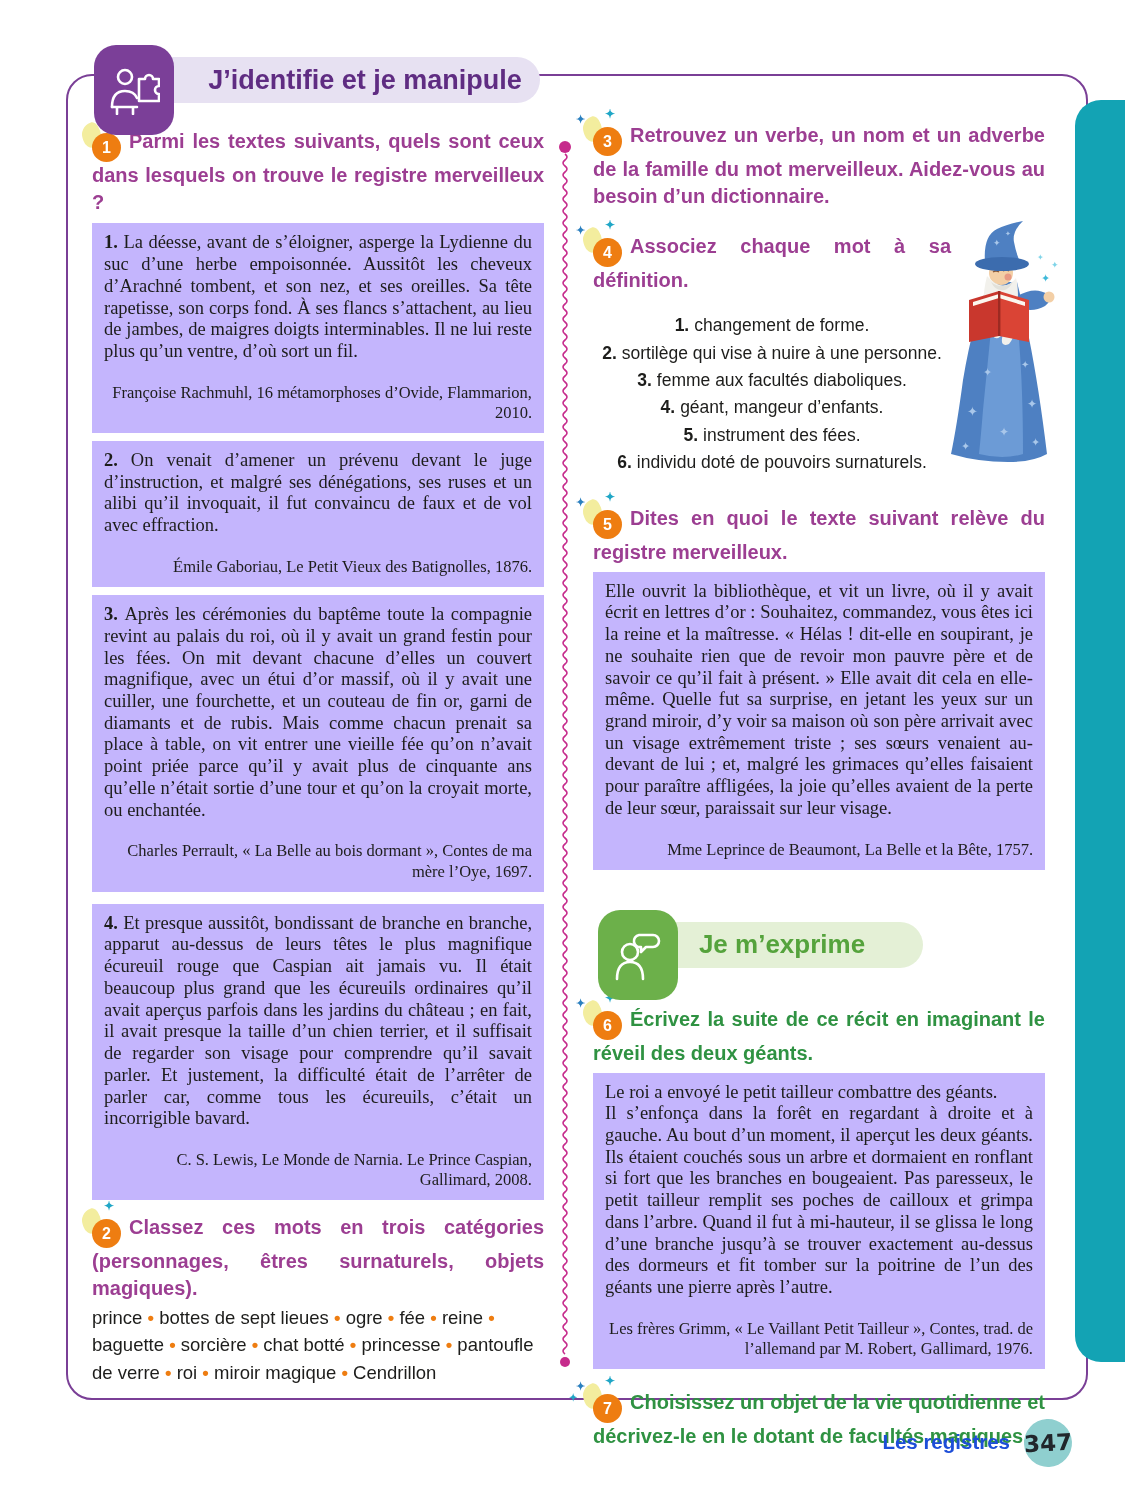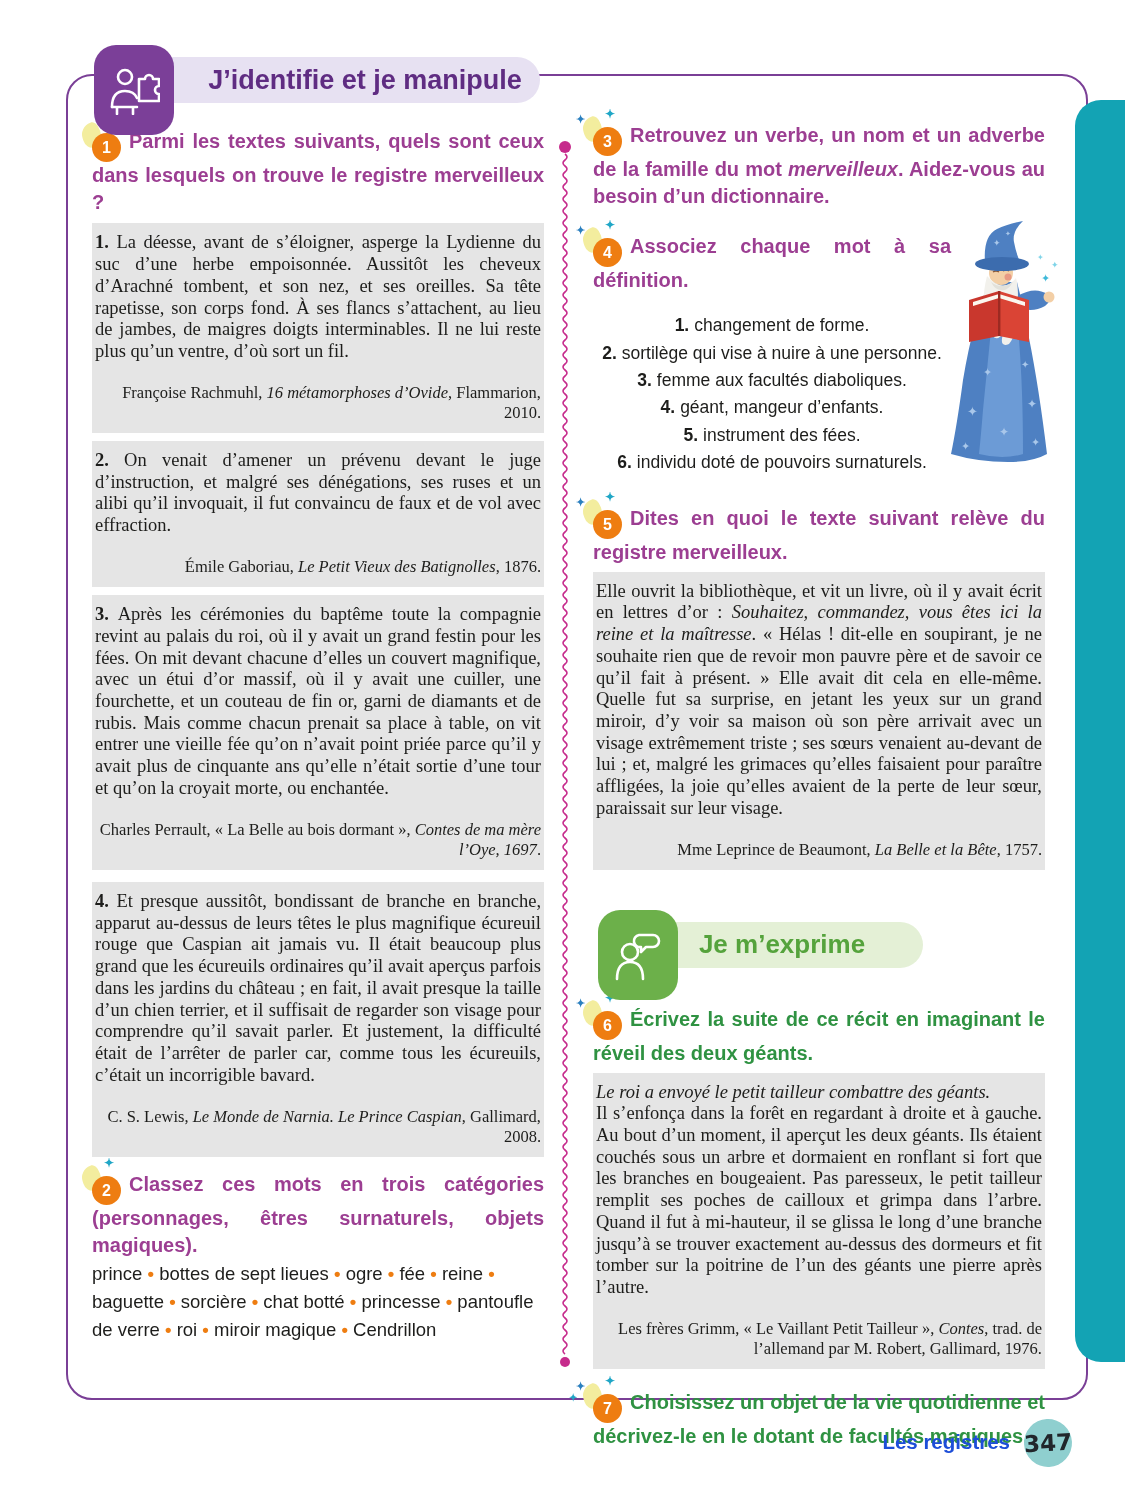--- a/index.html
+++ b/index.html
@@ -31,24 +31,24 @@
   .badge{display:flex;width:29px;height:29px;border-radius:50%;background:#ee7d11;color:#fff;
     font-size:16px;font-weight:bold;align-items:center;justify-content:center;position:relative;z-index:1;}
   .spark{position:absolute;left:-13px;top:-14px;width:32px;height:32px;z-index:0;}
   .comet{position:absolute;left:3px;top:4px;width:19px;height:24px;background:#f3ed9e;
     border-radius:70% 30% 65% 35% / 55% 45% 60% 40%;transform:rotate(-20deg);}
   .st{position:absolute;font-size:12px;line-height:1;color:#1fa6c6;}
   .st.s1{right:-3px;top:-5px;}
   .st.s2{left:-4px;top:1px;color:#2a7fbf;font-size:11px;}
   .st.s3{left:-11px;top:13px;font-size:10px;}
   
-  .textbox{background:#e5e5e5;padding:9px 3px 10px;font-family:"Liberation Serif",serif;
+  .textbox{background:#c4b5fd;padding:9px 12px 10px;font-family:"Liberation Serif",serif;
     font-size:18.5px;line-height:1.175;text-align:justify;color:#1d1d1b;}
   .credit{text-align:right;font-size:16.5px;line-height:1.22;margin-top:20px;}
-  .it{font-style:italic;}
+  .it{}
   .bd{font-weight:bold;}
   
   .words{font-size:18.5px;line-height:1.5;margin-top:2px;}
   .blt{color:#ee7d11;font-weight:bold;}
   .defs{margin-top:18px;text-align:center;}
   .def{font-size:17.5px;line-height:1.57;}
   .def .bd{margin-right:5px;}
   
   table.sort{border-collapse:collapse;width:452px;table-layout:fixed;margin-top:12px;}
   table.sort th{background:#dbe095;border:2px solid #3ab0bf;font-size:19px;font-weight:bold;

